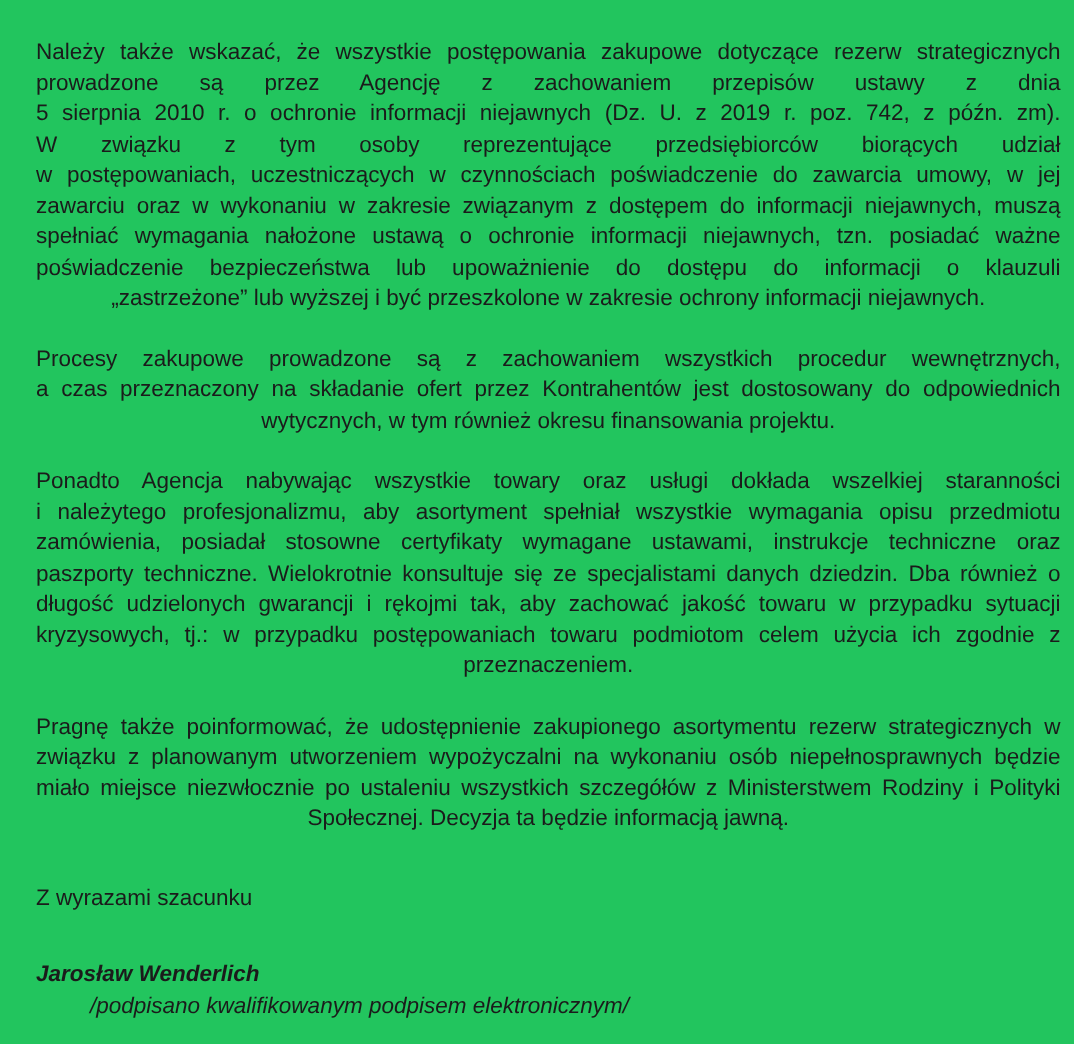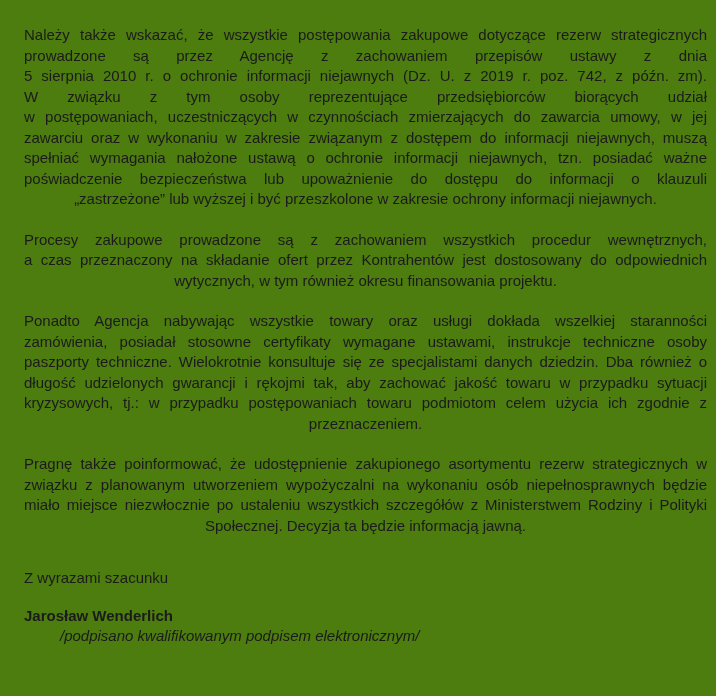--- a/index.html
+++ b/index.html
@@ -6,21 +6,21 @@
     margin: 0;
     padding: 0;
     background: #ffffff;
   }
   .page {
     position: relative;
     width: 716px;
     height: 696px;
     box-sizing: border-box;
     padding: 25px 9px 0 24px;
-    background: #4d7c0f;
+    background: #22c55e;
     font-family: "Liberation Sans", sans-serif;
     font-size: 15px;
     line-height: 20.5px;
     color: #1b1b1b;
     overflow: hidden;
   }
   .paragraph {
     margin: 0 0 20px 0;
   }
   .line {
@@ -29,52 +29,54 @@
   }
   
   .line.fill {
     text-align: justify;
     text-align-last: justify;
   }
   .closing {
     margin-top: 32px;
   }
   .signer {
-    margin-top: 17px;
+    margin-top: 31px;
     font-weight: bold;
+    font-style: italic;
   }
   .signature-note {
     font-style: italic;
     margin-left: 36px;
   }
 </style>
 </head>
 <body>
 
 <div class="page">
   <div id="letter-body">
       <div class="paragraph">
         <div class="line fill">Należy także wskazać, że wszystkie postępowania zakupowe dotyczące rezerw strategicznych</div>
         <div class="line fill">prowadzone są przez Agencję z zachowaniem przepisów ustawy z dnia</div>
         <div class="line fill">5 sierpnia 2010 r. o ochronie informacji niejawnych (Dz. U. z 2019 r. poz. 742, z późn. zm).</div>
         <div class="line fill">W związku z tym osoby reprezentujące przedsiębiorców biorących udział</div>
-        <div class="line fill">w postępowaniach, uczestniczących w czynnościach zmierzających do zawarcia umowy, w jej</div>
+        <div class="line fill">w postępowaniach, uczestniczących w czynnościach poświadczenie do zawarcia umowy, w jej</div>
         <div class="line fill">zawarciu oraz w wykonaniu w zakresie związanym z dostępem do informacji niejawnych, muszą</div>
         <div class="line fill">spełniać wymagania nałożone ustawą o ochronie informacji niejawnych, tzn. posiadać ważne</div>
         <div class="line fill">poświadczenie bezpieczeństwa lub upoważnienie do dostępu do informacji o klauzuli</div>
         <div class="line">„zastrzeżone” lub wyższej i być przeszkolone w zakresie ochrony informacji niejawnych.</div>
       </div>
       <div class="paragraph">
         <div class="line fill">Procesy zakupowe prowadzone są z zachowaniem wszystkich procedur wewnętrznych,</div>
         <div class="line fill">a czas przeznaczony na składanie ofert przez Kontrahentów jest dostosowany do odpowiednich</div>
         <div class="line">wytycznych, w tym również okresu finansowania projektu.</div>
       </div>
       <div class="paragraph">
         <div class="line fill">Ponadto Agencja nabywając wszystkie towary oraz usługi dokłada wszelkiej staranności</div>
-        <div class="line fill">zamówienia, posiadał stosowne certyfikaty wymagane ustawami, instrukcje techniczne osoby</div>
+        <div class="line fill">i należytego profesjonalizmu, aby asortyment spełniał wszystkie wymagania opisu przedmiotu</div>
+        <div class="line fill">zamówienia, posiadał stosowne certyfikaty wymagane ustawami, instrukcje techniczne oraz</div>
         <div class="line fill">paszporty techniczne. Wielokrotnie konsultuje się ze specjalistami danych dziedzin. Dba również o</div>
         <div class="line fill">długość udzielonych gwarancji i rękojmi tak, aby zachować jakość towaru w przypadku sytuacji</div>
         <div class="line fill">kryzysowych, tj.: w przypadku postępowaniach towaru podmiotom celem użycia ich zgodnie z</div>
         <div class="line">przeznaczeniem.</div>
       </div>
       <div class="paragraph">
         <div class="line fill">Pragnę także poinformować, że udostępnienie zakupionego asortymentu rezerw strategicznych w</div>
         <div class="line fill">związku z planowanym utworzeniem wypożyczalni na wykonaniu osób niepełnosprawnych będzie</div>
         <div class="line fill">miało miejsce niezwłocznie po ustaleniu wszystkich szczegółów z Ministerstwem Rodziny i Polityki</div>
         <div class="line">Społecznej. Decyzja ta będzie informacją jawną.</div>

